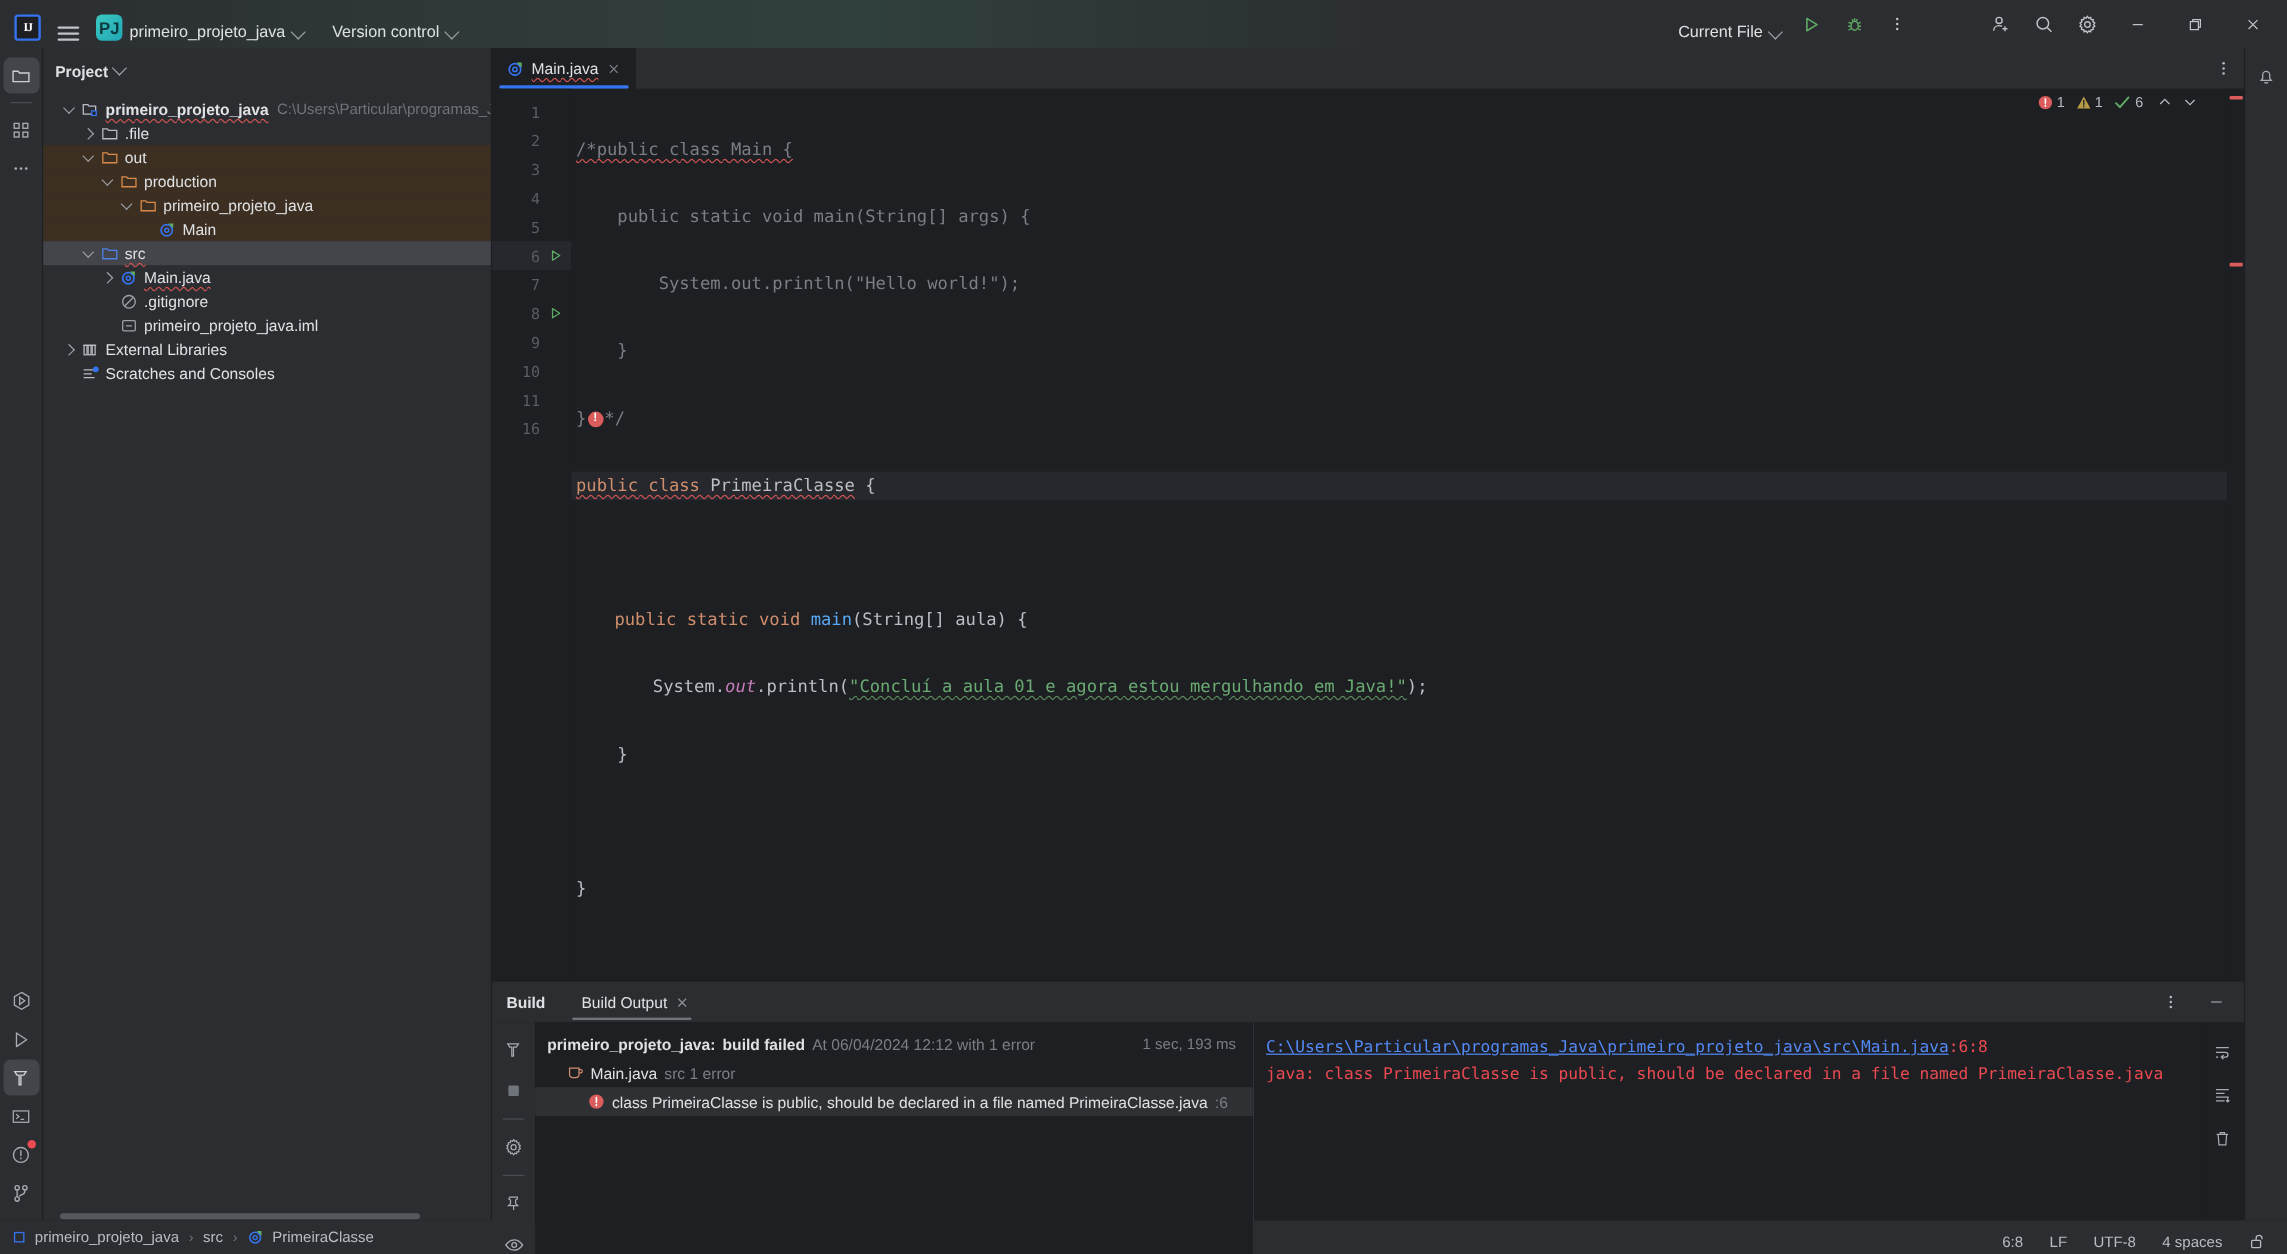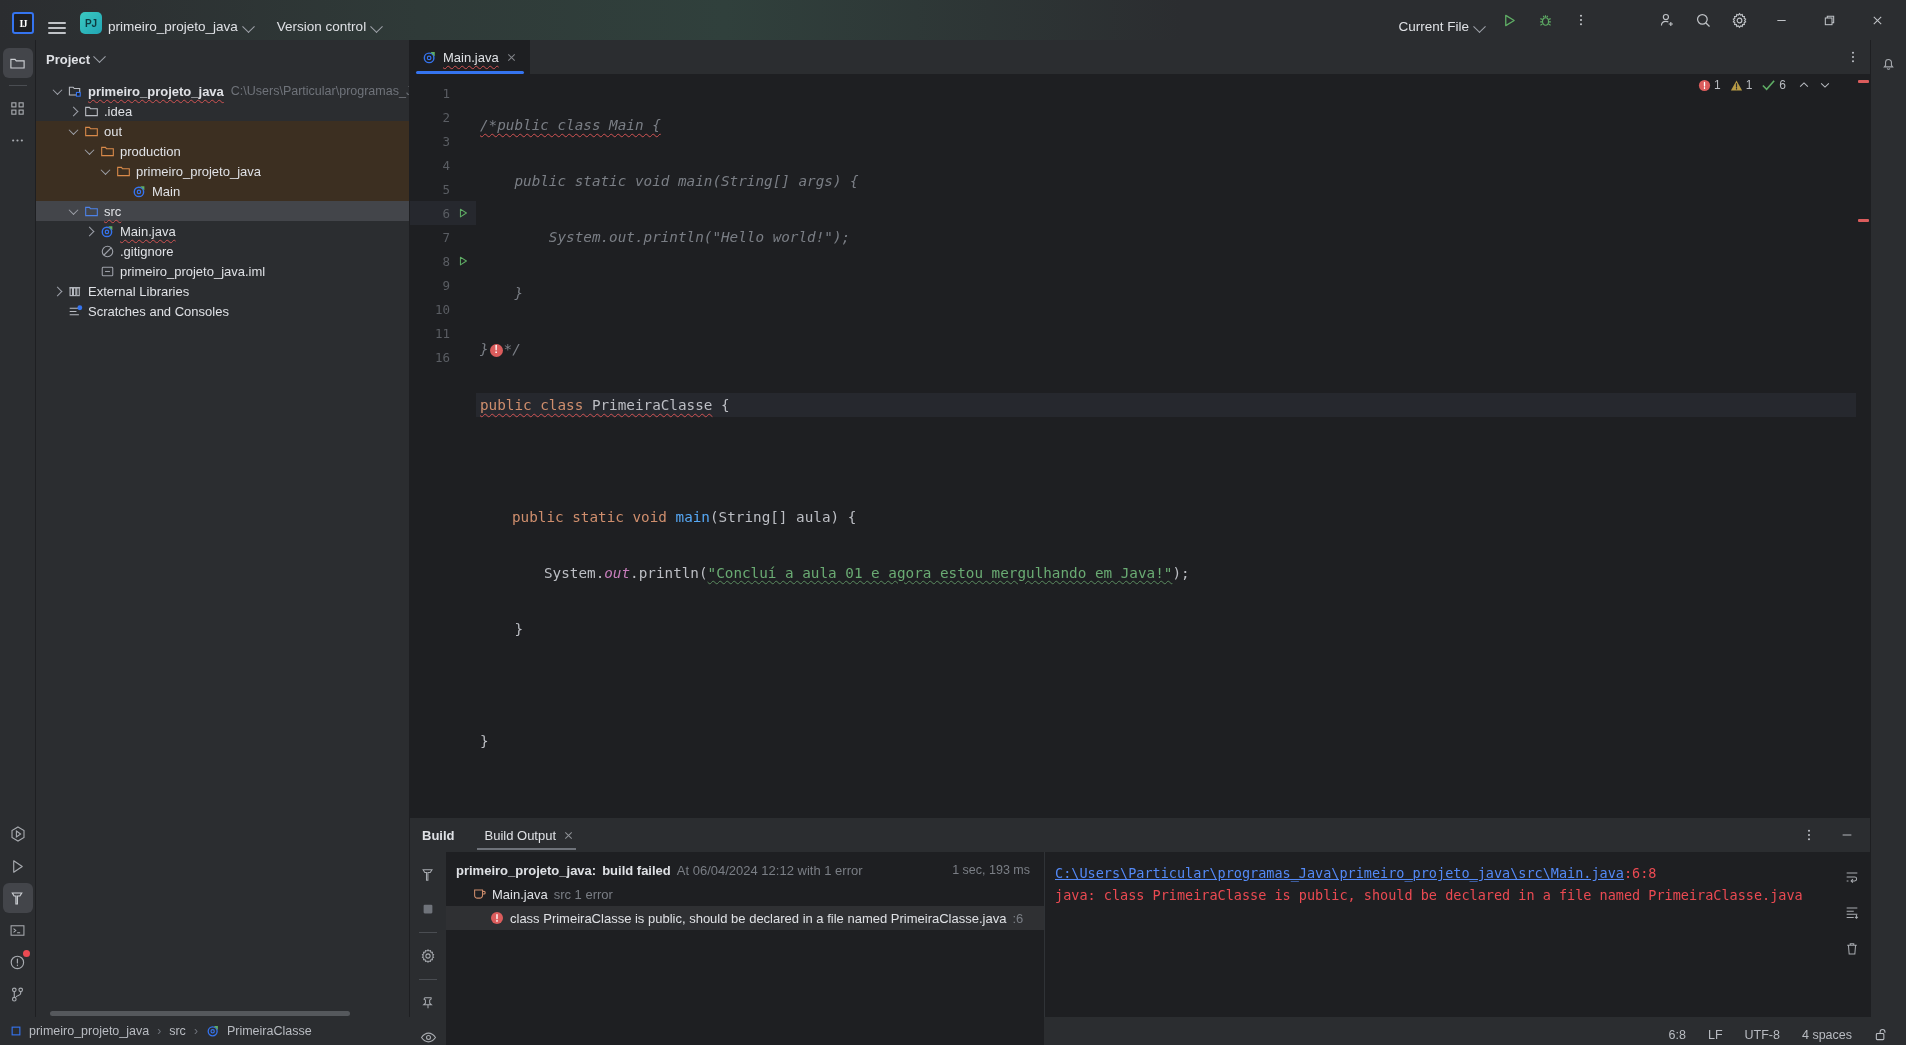--- a/index.html
+++ b/index.html
@@ -27,21 +27,21 @@
     width: 22px; height: 22px; border: 2px solid #3574f0; border-radius: 3px;
     display:flex; align-items:center; justify-content:center; background:#1e1f22;
     font-size: 10px; font-weight: bold; letter-spacing: -1px; color: #fff;
     font-family: "Liberation Serif", serif;
   }
   .burger { display:flex; flex-direction:column; gap:3px; width:18px; }
   .burger i { display:block; height:2px; background:#c0c3c7; border-radius:1px; }
   .pj-badge {
     width: 22px; height: 22px; border-radius: 5px;
     background: linear-gradient(135deg,#3bc9c0,#21a6b5);
-    color: #0d3b40; font-size: 10px; font-weight: bold;
+    color: #0d3b40; font-size: 14px; font-weight: bold;
     display:flex; align-items:center; justify-content:center;
     font-family: "Liberation Sans", sans-serif;
   }
   .tb-label { font-size: 13.5px; color: #dfe1e5; white-space: nowrap; }
   .chev { width: 9px; height: 9px; border-right: 1.6px solid #9da0a8; border-bottom: 1.6px solid #9da0a8;
           transform: rotate(45deg) translate(-2px,-2px); display:inline-block; }
   .tb-spacer { flex: 1 1 auto; }
   .icon-btn { width: 34px; height: 30px; display:flex; align-items:center; justify-content:center;
               border-radius: 5px; cursor: pointer; }
   .win-btn { width: 46px; height: 40px; display:flex; align-items:center; justify-content:center; cursor:pointer; }
@@ -125,21 +125,21 @@
   .gnum { width: 26px; text-align: right; }
   .grun { width: 18px; display:flex; align-items:center; justify-content:center; cursor: pointer; }
   .code {
     flex: 1 1 auto; padding-top: 7px; font-family: "DejaVu Sans Mono", monospace;
     font-size: 14.3px; white-space: pre; overflow: hidden; position: relative;
     letter-spacing: 0px;
   }
   .cline { height: 24px; line-height: 24px; padding-left: 4px; }
   .cline.current { background: #26282e; }
   .gline.current { background: #26282e; }
-  .c-comment { color: #7a7e85; font-style: italic; }
+  .c-comment { color: #7a7e85; }
   .c-kw      { color: #cf8e6d; }
   .c-ident   { color: #bcbec4; }
   .c-method  { color: #56a8f5; }
   .c-field   { color: #c77dbb; font-style: italic; }
   .c-str     { color: #6aab73; }
   .c-punct   { color: #bcbec4; }
   .err-squig { text-decoration: underline; text-decoration-style: wavy; text-decoration-color:#d15353;
                text-underline-offset: 3px; text-decoration-thickness: 1px; }
   .typo-squig { text-decoration: underline; text-decoration-style: wavy; text-decoration-color:#5a8a5f;
                text-underline-offset: 2px; text-decoration-thickness: 1px; }
@@ -385,21 +385,21 @@
           <div class="tree-row">
             <span style="width: 28px; flex: 0 0 auto;"></span>
             <span class="tw">
               <i class="arrow right"></i>
             </span>
             <span class="tree-ico">
               <svg width="15" height="15" viewBox="0 0 16 16" fill="none" stroke="#b9bcc2" stroke-width="1.15">
                 <path d="M1.8 3.6 h4 l1.1 1.4 H14.2 v7.4 H1.8 Z"></path>
               </svg>
             </span>
-            <span class="tree-label">.idea</span>
+            <span class="tree-label">.file</span>
           </div>
           <div class="tree-row excluded">
             <span style="width: 28px; flex: 0 0 auto;"></span>
             <span class="tw">
               <i class="arrow down"></i>
             </span>
             <span class="tree-ico">
               <svg width="15" height="15" viewBox="0 0 16 16" fill="none" stroke="#d98a4a" stroke-width="1.15">
                 <path d="M1.8 3.6 h4 l1.1 1.4 H14.2 v7.4 H1.8 Z"></path>
               </svg>

